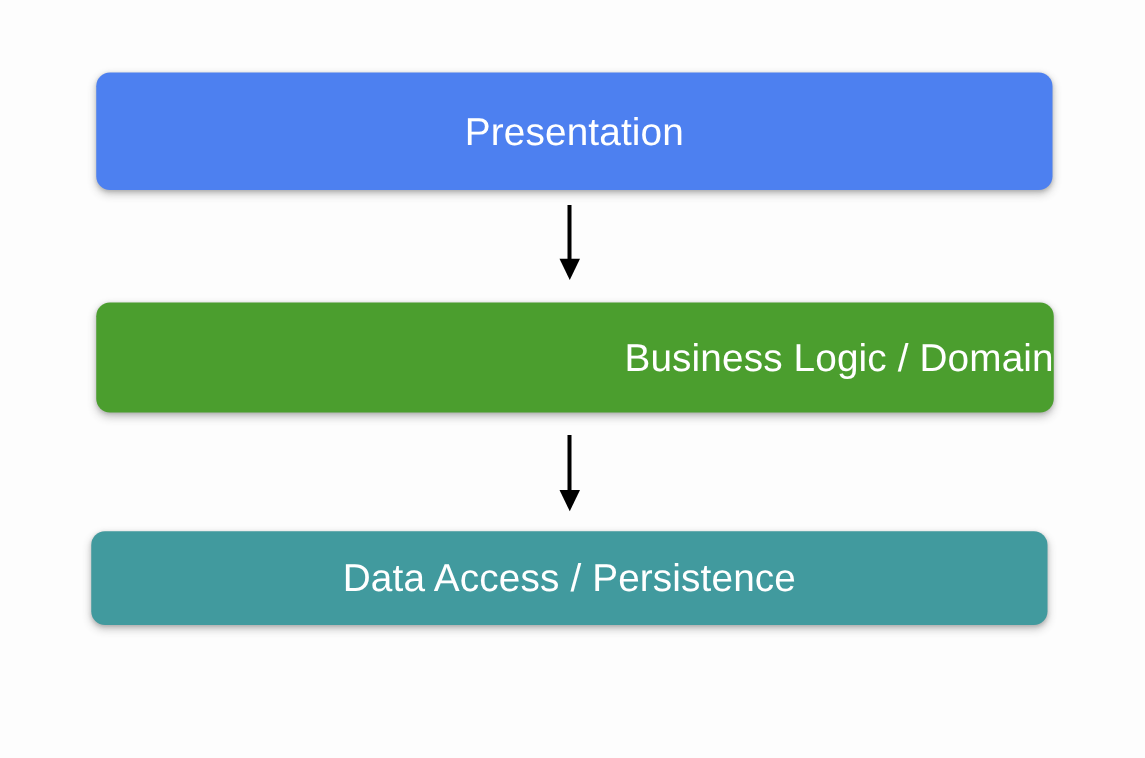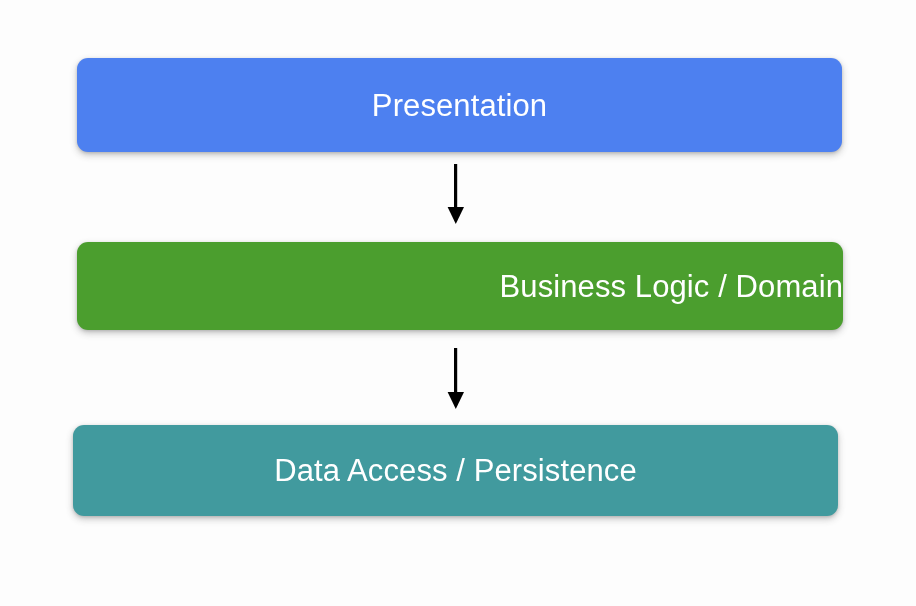--- a/index.html
+++ b/index.html
@@ -57,21 +57,21 @@
     top: 242px;
     width: 766px;
     height: 88px;
   }
 
   
   #box-data-access {
     left: 73px;
     top: 425px;
     width: 765px;
-    height: 91px;
+    height: 75px;
   }
 
   .flow-arrow {
     position: absolute;
     left: 0;
     top: 0;
   }
 
   #arrow-presentation-to-business {
     left: 440px;

